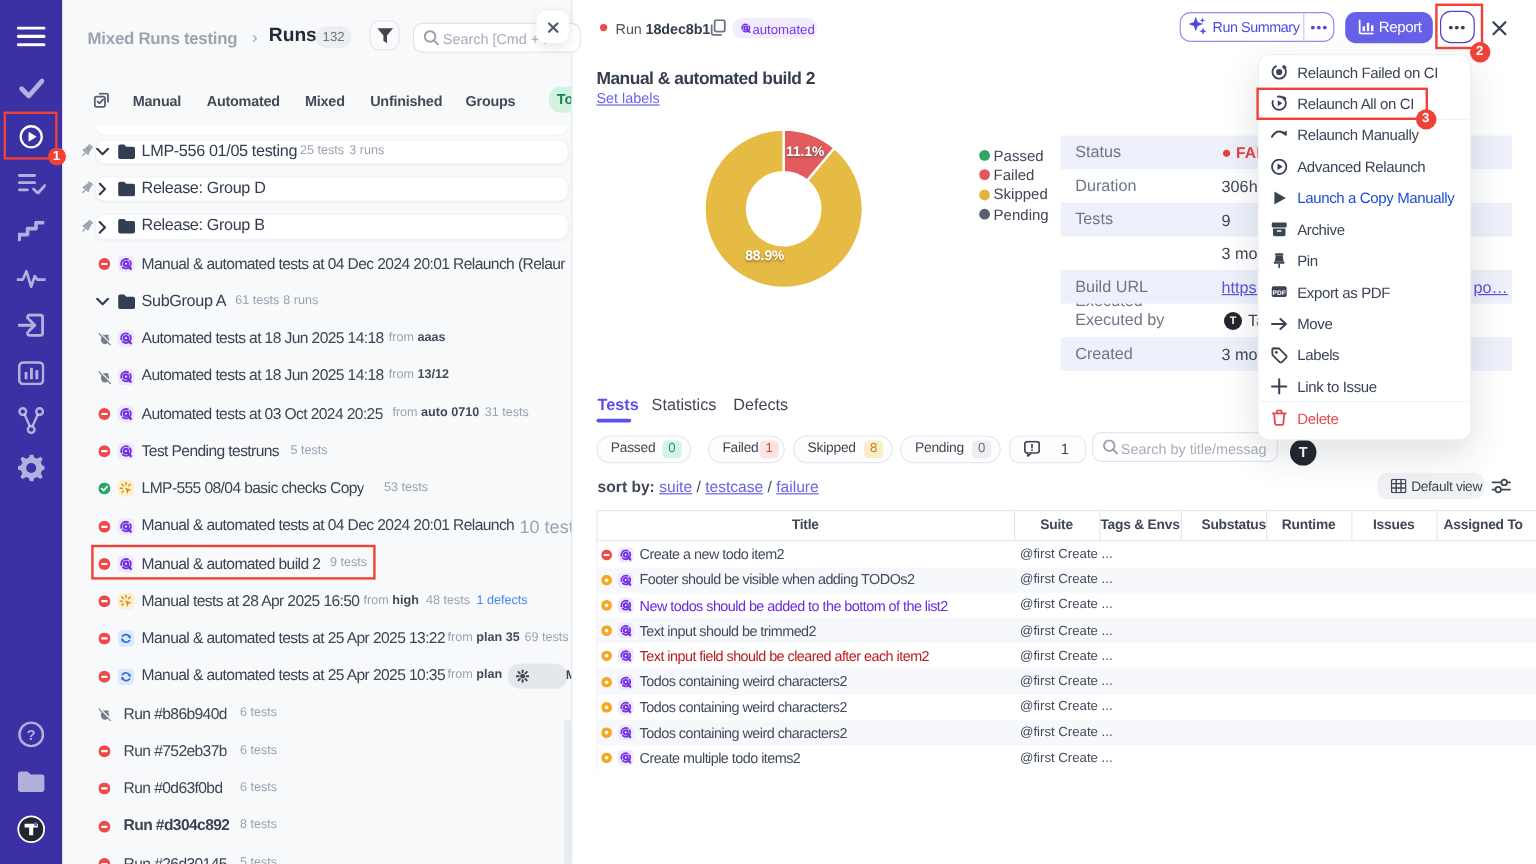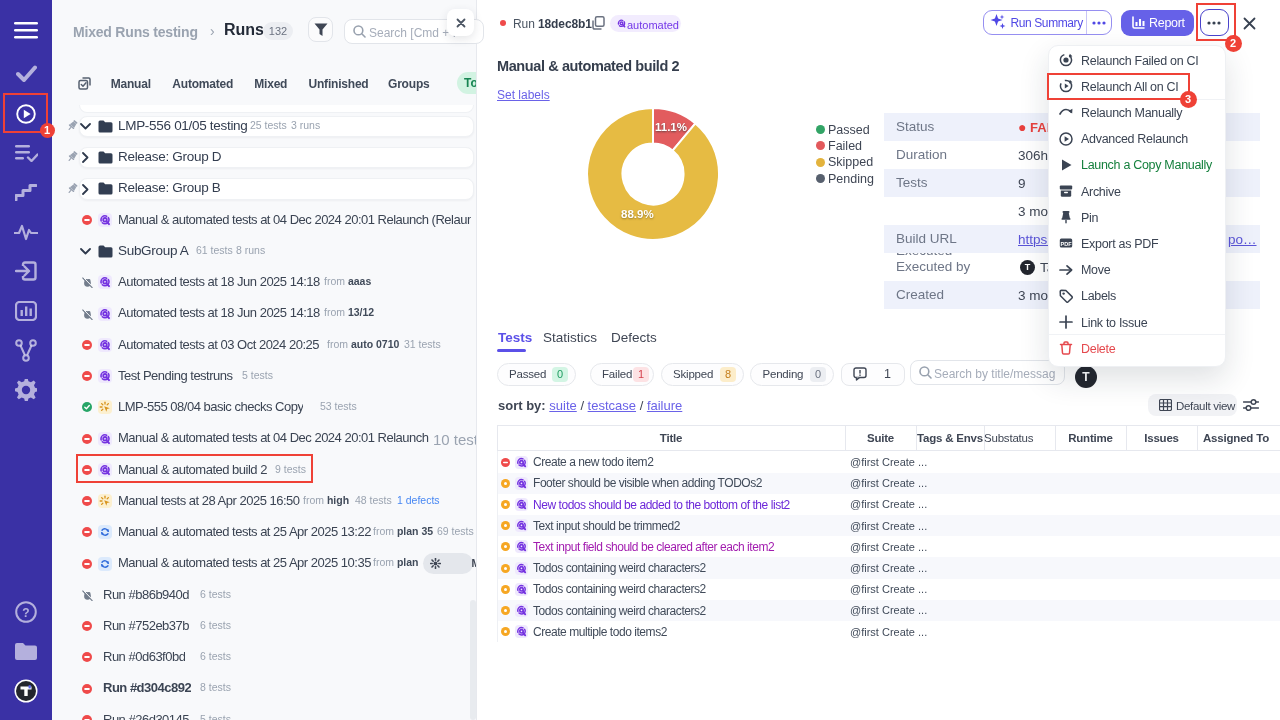--- a/index.html
+++ b/index.html
@@ -419,21 +419,21 @@
 <div class="abs" style="left:1200px;top:9px;width:29px;height:27px;background:#fff;border:1.5px solid #4a43cc;border-radius:9px;"></div>
 <svg class="abs" style="left:1207px;top:21px" width="14" height="4" viewBox="0 0 14 4" fill="none">
     <circle cx="2" cy="2" r="1.6" fill="#374151"></circle>
     <circle cx="7" cy="2" r="1.6" fill="#374151"></circle>
     <circle cx="12" cy="2" r="1.6" fill="#374151"></circle>
   </svg>
 <svg class="abs" style="left:1243px;top:17px" width="13" height="13" viewBox="0 0 13 13" fill="none">
     <path d="M1.5 1.5 L11.5 11.5 M11.5 1.5 L1.5 11.5" stroke="#374151" stroke-width="1.8" stroke-linecap="round"></path>
   </svg>
 <div class="abs" style="left:497px;top:57.5px;font-size:14.5px;font-weight:bold;color:#353e4d;letter-spacing:-0.4px;">Manual &amp; automated build 2</div>
-<div class="abs" style="left:497px;top:88px;font-size:12px;color:#6a62e8;text-decoration:underline;">Set labels</div>
+<div class="abs" style="left:497px;top:75px;font-size:12px;color:#6a62e8;text-decoration:underline;">Set labels</div>
 <svg class="abs" style="left:585px;top:106px" width="136" height="136" viewBox="585 106 136 136">
     <path d="M 653.0 108.0 A 66 66 0 0 1 695.4 123.4 L 672.6 150.6 A 30.5 30.5 0 0 0 653.0 143.5 Z" fill="#e25c5e" stroke="#fff" stroke-width="2"></path>
     <path d="M 695.4 123.4 A 66 66 0 1 1 653.0 108.0 L 653.0 143.5 A 30.5 30.5 0 1 0 672.6 150.6 Z" fill="#e6bb43" stroke="#fff" stroke-width="2"></path>
   </svg>
 <div class="abs" style="left:655px;top:121px;font-size:11.5px;font-weight:bold;color:#fff;text-shadow:0 1px 2px rgba(60,60,60,0.75);">11.1%</div>
 <div class="abs" style="left:621px;top:207.5px;font-size:11.5px;font-weight:bold;color:#fff;text-shadow:0 1px 2px rgba(120,100,40,0.75);">88.9%</div>
 <div class="abs" style="left:816px;top:125.0px;width:9px;height:9px;border-radius:5px;background:#32a466;"></div>
 <div class="abs" style="left:828px;top:122.5px;font-size:12.5px;color:#3f4654;">Passed</div>
 <div class="abs" style="left:816px;top:141.0px;width:9px;height:9px;border-radius:5px;background:#e2595c;"></div>
 <div class="abs" style="left:828px;top:138.5px;font-size:12.5px;color:#3f4654;">Failed</div>
@@ -505,21 +505,21 @@
     <circle cx="10.5" cy="4" r="2.3" fill="#fff" stroke="#3f4654" stroke-width="1.5"></circle>
     <circle cx="5.5" cy="10" r="2.3" fill="#fff" stroke="#3f4654" stroke-width="1.5"></circle>
   </svg>
 <div class="abs" style="left:497px;top:425px;width:783px;height:26px;border-top:1px solid #e6e8ee;border-bottom:1px solid #e6e8ee;border-left:1px solid #e6e8ee;"></div>
 <div class="abs" style="left:497px;top:431.5px;width:348px;text-align:center;font-size:11.5px;font-weight:bold;color:#3f4654;white-space:nowrap;letter-spacing:-0.2px;">Title</div>
 <div class="abs" style="left:845px;top:425px;width:1px;height:26px;background:#e6e8ee;"></div>
 <div class="abs" style="left:845px;top:431.5px;width:71px;text-align:center;font-size:11.5px;font-weight:bold;color:#3f4654;white-space:nowrap;letter-spacing:-0.2px;">Suite</div>
 <div class="abs" style="left:916px;top:425px;width:1px;height:26px;background:#e6e8ee;"></div>
 <div class="abs" style="left:916px;top:431.5px;width:68px;text-align:center;font-size:11.5px;font-weight:bold;color:#3f4654;white-space:nowrap;letter-spacing:-0.2px;">Tags &amp; Envs</div>
 <div class="abs" style="left:984px;top:425px;width:1px;height:26px;background:#e6e8ee;"></div>
-<div class="abs" style="left:984px;top:431.5px;width:71px;text-align:left;font-size:11.5px;font-weight:normal;color:#3f4654;white-space:nowrap;letter-spacing:-0.2px;">Substatus</div>
+<div class="abs" style="left:984px;top:431.5px;width:71px;text-align:right;font-size:11.5px;font-weight:bold;color:#3f4654;white-space:nowrap;letter-spacing:-0.2px;">Substatus</div>
 <div class="abs" style="left:1055px;top:425px;width:1px;height:26px;background:#e6e8ee;"></div>
 <div class="abs" style="left:1055px;top:431.5px;width:71px;text-align:center;font-size:11.5px;font-weight:bold;color:#3f4654;white-space:nowrap;letter-spacing:-0.2px;">Runtime</div>
 <div class="abs" style="left:1126px;top:425px;width:1px;height:26px;background:#e6e8ee;"></div>
 <div class="abs" style="left:1126px;top:431.5px;width:71px;text-align:center;font-size:11.5px;font-weight:bold;color:#3f4654;white-space:nowrap;letter-spacing:-0.2px;">Issues</div>
 <div class="abs" style="left:1197px;top:425px;width:1px;height:26px;background:#e6e8ee;"></div>
 <div class="abs" style="left:1203px;top:431.5px;font-size:11.5px;font-weight:bold;color:#3f4654;white-space:nowrap;letter-spacing:-0.2px;">Assigned To</div>
 <svg class="abs" style="left:501px;top:457.5px" width="9" height="9" viewBox="0 0 9 9" fill="none">
     <circle cx="4.5" cy="4.5" r="4.5" fill="#ef4a4a"></circle>
     <rect x="2" y="3.7" width="5" height="1.6" rx="0.8" fill="#fff"></rect>
   </svg>
@@ -582,21 +582,21 @@
     <circle cx="4.5" cy="4.5" r="1.5" fill="#fff"></circle>
   </svg>
 <svg class="abs" style="left:515px;top:540.3px" width="13" height="13" viewBox="0 0 14 14" fill="none">
     <rect x="0" y="0" width="14" height="14" rx="4" fill="#efe9fd"></rect>
     <g stroke="#7432e0" fill="none" stroke-linecap="round">
       <circle cx="7" cy="6.8" r="4" stroke-width="1.6" stroke-dasharray="9 2.1"></circle>
       <circle cx="7" cy="6.8" r="1.8" stroke-width="1.8"></circle>
       <path d="M8.5 8.3 L11 11.1" stroke-width="2"></path>
     </g>
   </svg>
-<div class="abs" style="left:533px;top:540.0px;font-size:12px;color:#a21caf;letter-spacing:-0.45px;">Text input field should be cleared after each item2</div>
+<div class="abs" style="left:533px;top:540.0px;font-size:12px;color:#b91c1c;letter-spacing:-0.45px;">Text input field should be cleared after each item2</div>
 <div class="abs" style="left:850px;top:540.8px;font-size:11px;color:#414b5a;">@first Create ...</div>
 <div class="abs" style="left:497.5px;top:557.4px;width:783px;height:21.2px;background:#f7f8fc;"></div>
 <svg class="abs" style="left:501px;top:563.5px" width="9" height="9" viewBox="0 0 9 9" fill="none">
     <circle cx="4.5" cy="4.5" r="4.5" fill="#f6a723"></circle>
     <circle cx="4.5" cy="4.5" r="1.5" fill="#fff"></circle>
   </svg>
 <svg class="abs" style="left:515px;top:561.5px" width="13" height="13" viewBox="0 0 14 14" fill="none">
     <rect x="0" y="0" width="14" height="14" rx="4" fill="#efe9fd"></rect>
     <g stroke="#7432e0" fill="none" stroke-linecap="round">
       <circle cx="7" cy="6.8" r="4" stroke-width="1.6" stroke-dasharray="9 2.1"></circle>
@@ -669,21 +669,21 @@
   </svg>
 <div class="abs" style="left:1081px;top:105.9px;font-size:12.5px;color:#3b4453;letter-spacing:-0.3px;">Relaunch Manually</div>
 <svg class="abs" style="left:1058.5px;top:131.6px" width="14" height="14" viewBox="0 0 14 14" fill="none">
     <circle cx="7" cy="7" r="6" stroke="#3b4453" stroke-width="1.5"></circle>
     <path d="M5.6 4.3 L10 7 L5.6 9.7 Z" fill="#3b4453"></path>
   </svg>
 <div class="abs" style="left:1081px;top:132.1px;font-size:12.5px;color:#3b4453;letter-spacing:-0.3px;">Advanced Relaunch</div>
 <svg class="abs" style="left:1058.5px;top:157.79999999999998px" width="14" height="14" viewBox="0 0 14 14" fill="none">
     <path d="M3 1.5 L12.5 7 L3 12.5 Z" fill="#3b4453"></path>
   </svg>
-<div class="abs" style="left:1081px;top:158.3px;font-size:12.5px;color:#15803d;letter-spacing:-0.3px;">Launch a Copy Manually</div>
+<div class="abs" style="left:1081px;top:158.3px;font-size:12.5px;color:#1d4ed8;letter-spacing:-0.3px;">Launch a Copy Manually</div>
 <svg class="abs" style="left:1058.5px;top:183.99999999999997px" width="14" height="14" viewBox="0 0 14 14" fill="none">
     <rect x="0.8" y="1.5" width="12.4" height="4" rx="1" fill="#3b4453"></rect>
     <path d="M1.8 6.5 H12.2 V11.5 Q12.2 12.8 10.9 12.8 H3.1 Q1.8 12.8 1.8 11.5 Z" fill="#3b4453"></path>
     <rect x="5" y="7.8" width="4" height="1.4" rx="0.7" fill="#fff"></rect>
   </svg>
 <div class="abs" style="left:1081px;top:184.5px;font-size:12.5px;color:#3b4453;letter-spacing:-0.3px;">Archive</div>
 <svg class="abs" style="left:1058.5px;top:210.19999999999996px" width="14" height="14" viewBox="0 0 14 14" fill="none">
     <rect x="3.5" y="1" width="7" height="2" rx="1" fill="#3b4453"></rect>
     <path d="M4.2 3 H9.8 L10.8 8 H3.2 Z" fill="#3b4453"></path>
     <rect x="2.5" y="8" width="9" height="1.8" rx="0.9" fill="#3b4453"></rect>

